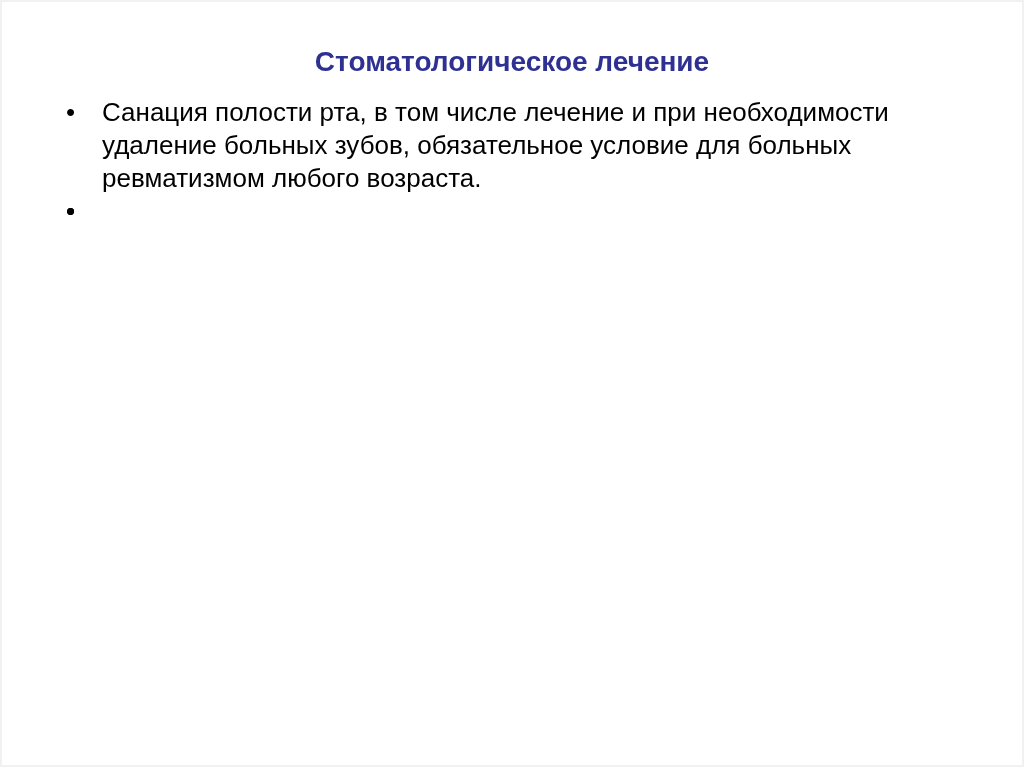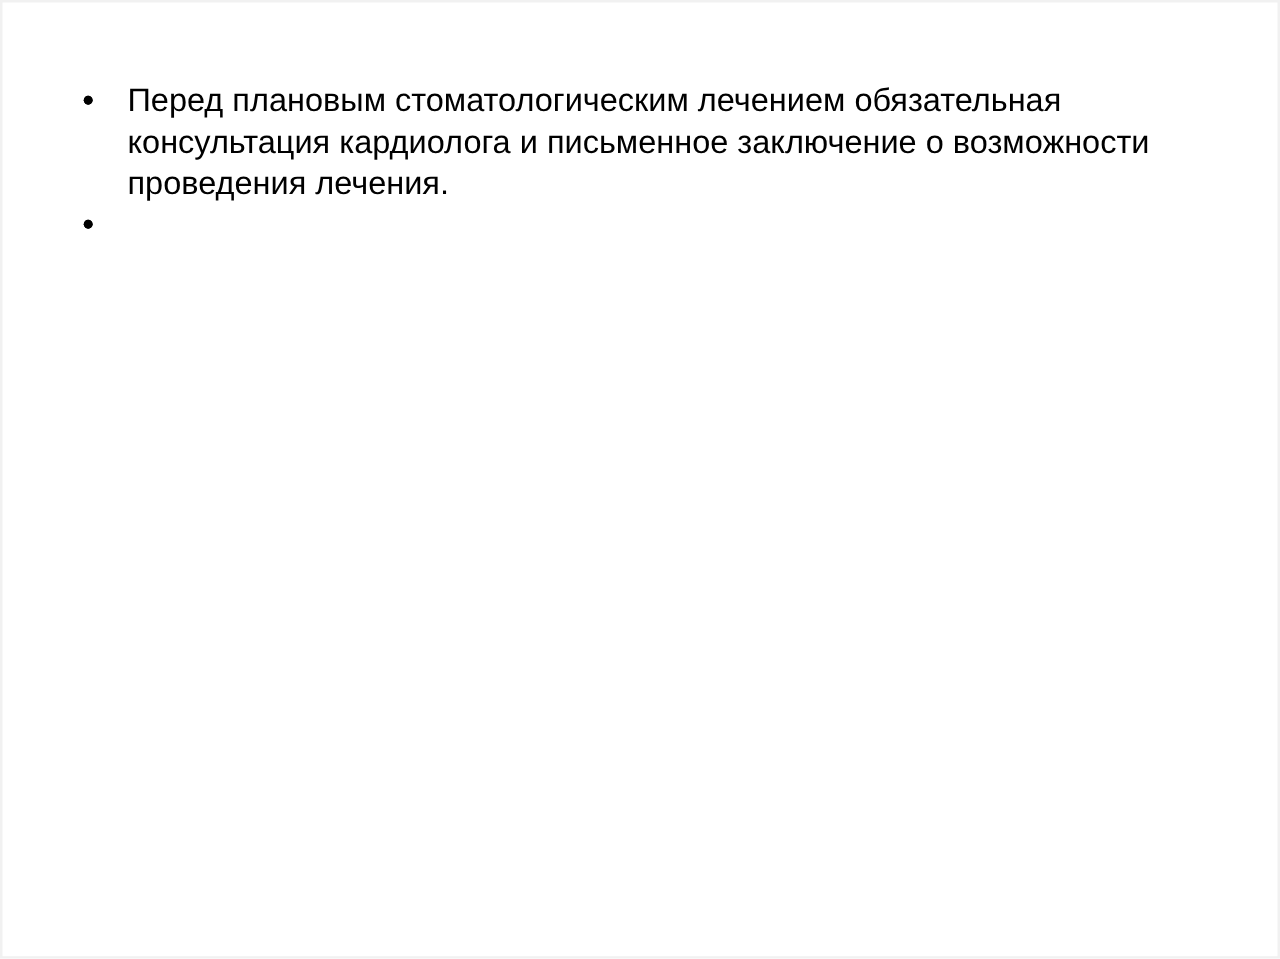--- a/index.html
+++ b/index.html
@@ -42,28 +42,29 @@
     font-size: 26px;
     line-height: 33px;
     color: #000000;
   }
 </style>
 </head>
 <body>
 
 <div class="slide">
   <h1 class="title">
+    <span class="title-line">Стоматологическое лечение</span>
   </h1>
   <ul class="bullets">
     <li class="bullet">
       <span class="marker">•</span>
+      <span class="bullet-text">Санация полости рта, в том числе лечение и при необходимости удаление больных зубов, обязательное условие для больных ревматизмом любого возраста.</span>
     </li>
     <li class="bullet">
       <span class="marker">•</span>
-      <span class="bullet-text">Перед плановым стоматологическим лечением обязательная консультация кардиолога и письменное заключение о возможности проведения лечения.</span>
     </li>
     <li class="bullet">
       <span class="marker">•</span>
     </li>
     <li class="bullet">
       <span class="marker">•</span>
     </li>
   </ul>
 </div>
 

